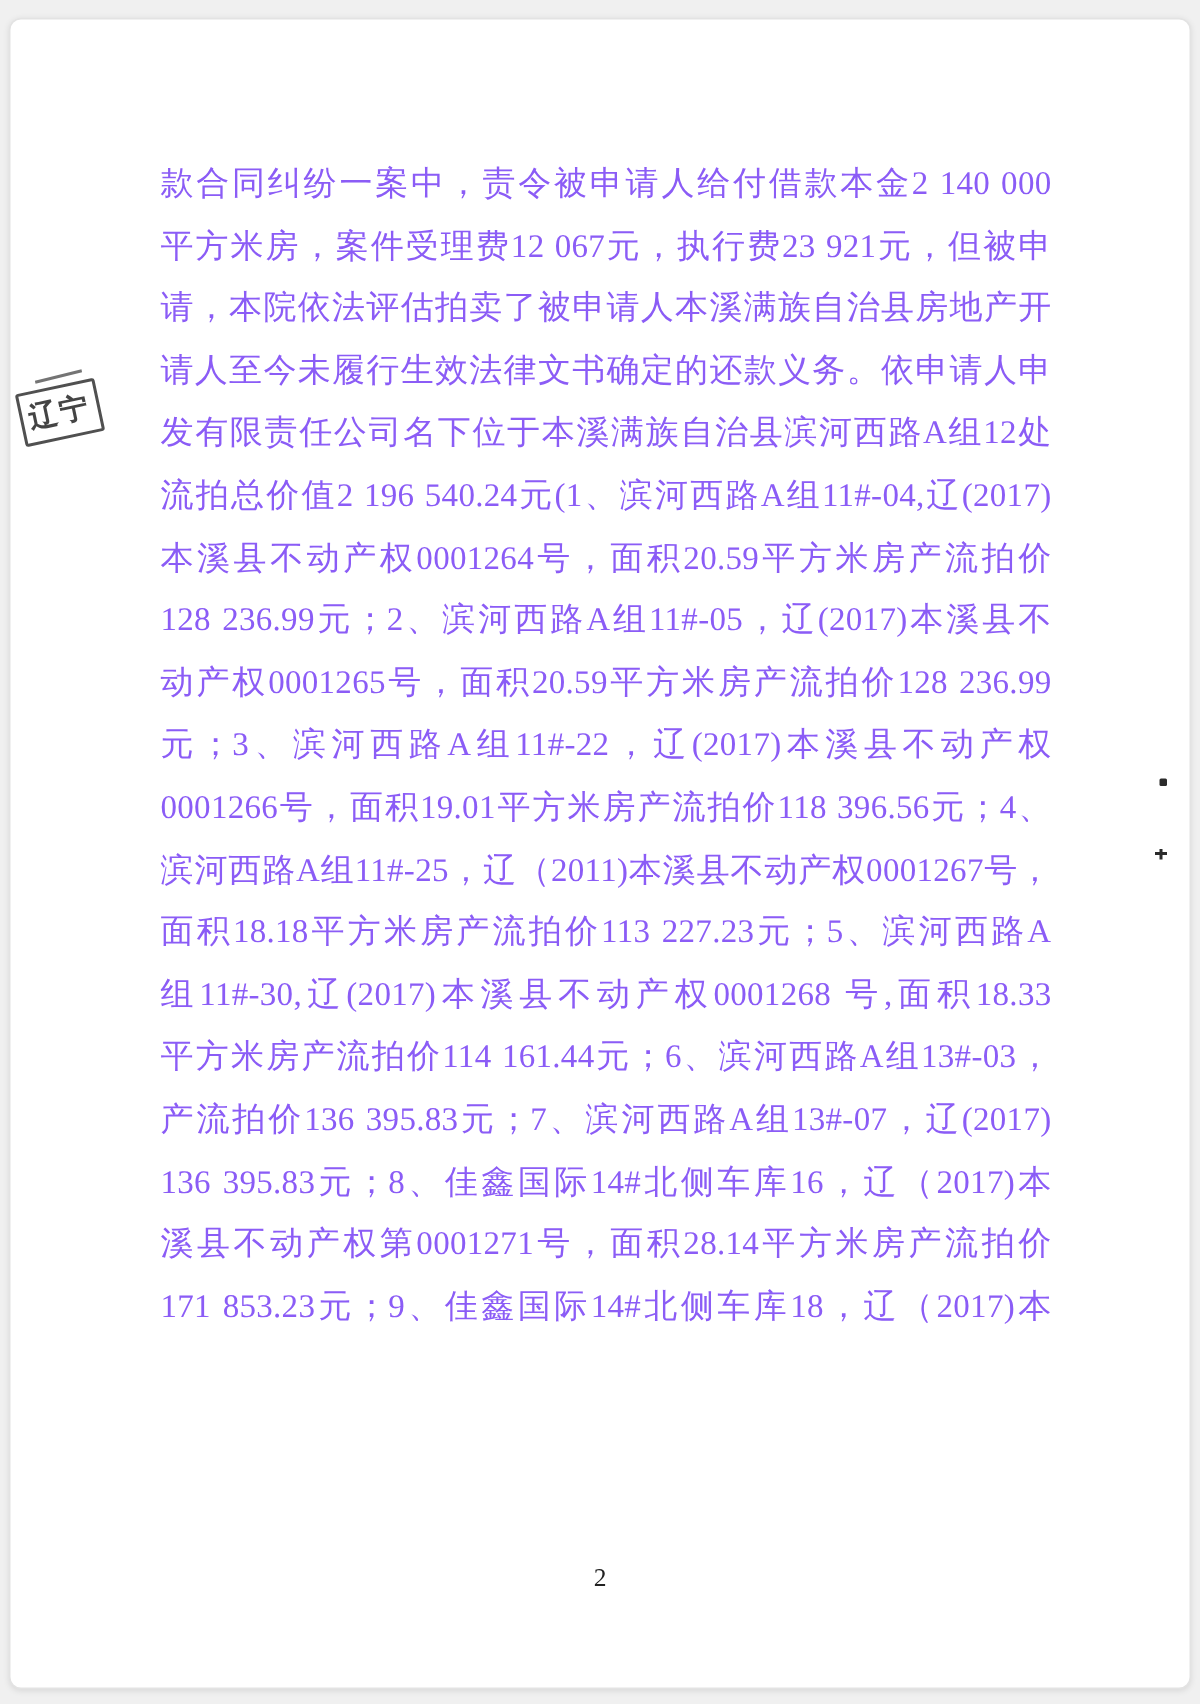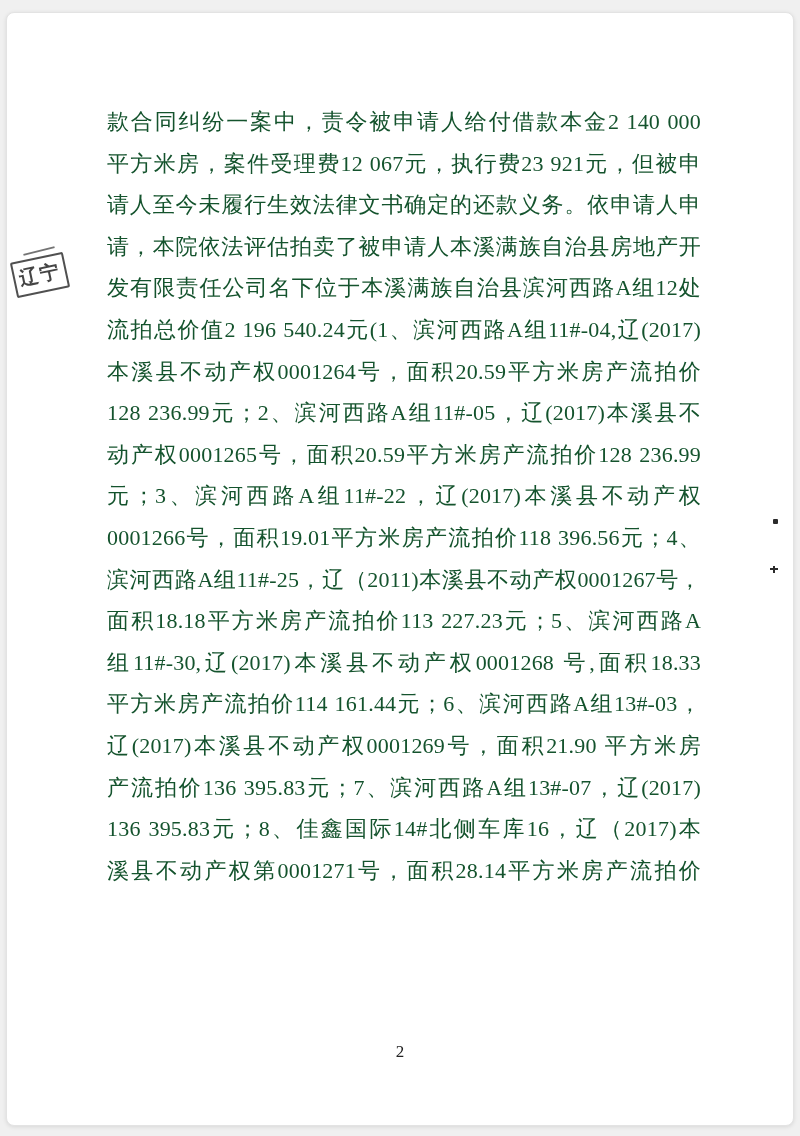--- a/index.html
+++ b/index.html
@@ -20,21 +20,21 @@
     border: 1px solid #e3e3e3;
     border-radius: 8px;
     box-shadow: 0 1px 4px rgba(0,0,0,0.10);
     overflow: hidden;
   }
   .text-block {
     position: absolute;
     left: 100px;
     top: 88px;
     width: 594px;
-    color: #14532d;
+    color: #8b5cf6;
   }
   .line {
     height: 41.6px;
     line-height: 41.6px;
     font-size: 22px;
     white-space: nowrap;
     text-align: justify;
     text-align-last: justify;
     text-justify: inter-character;
     letter-spacing: 0.2px;
@@ -113,37 +113,37 @@
 <div class="scan-page">
 
   <div class="stamp-smudge"></div>
   <div class="stamp">
     <span>辽宁</span>
   </div>
 
   <div class="text-block">
     <div class="line">款合同纠纷一案中，责令被申请人给付借款本金2 140 000</div>
     <div class="line">平方米房，案件受理费12 067元，执行费23 921元，但被申</div>
+    <div class="line">请，本院依法评估拍卖了被申请人本溪满族自治县房地产开</div>
     <div class="line">请人至今未履行生效法律文书确定的还款义务。依申请人申</div>
-    <div class="line">请，本院依法评估拍卖了被申请人本溪满族自治县房地产开</div>
     <div class="line">发有限责任公司名下位于本溪满族自治县滨河西路A组12处</div>
     <div class="line">流拍总价值2 196 540.24元(1、滨河西路A组11#-04,辽(2017)</div>
     <div class="line">本溪县不动产权0001264号，面积20.59平方米房产流拍价</div>
     <div class="line">128 236.99元；2、滨河西路A组11#-05，辽(2017)本溪县不</div>
     <div class="line">动产权0001265号，面积20.59平方米房产流拍价128 236.99</div>
     <div class="line">元；3、滨河西路A组11#-22，辽(2017)本溪县不动产权</div>
     <div class="line">0001266号，面积19.01平方米房产流拍价118 396.56元；4、</div>
     <div class="line">滨河西路A组11#-25，辽（2011)本溪县不动产权0001267号，</div>
     <div class="line">面积18.18平方米房产流拍价113 227.23元；5、滨河西路A</div>
     <div class="line">组11#-30,辽(2017)本溪县不动产权0001268 号,面积18.33</div>
     <div class="line">平方米房产流拍价114 161.44元；6、滨河西路A组13#-03，</div>
-    <div class="line">辽(2017)本溪县不动产权0001269号，面积21.90 平方米房</div>
     <div class="line">产流拍价136 395.83元；7、滨河西路A组13#-07，辽(2017)</div>
     <div class="line">136 395.83元；8、佳鑫国际14#北侧车库16，辽（2017)本</div>
     <div class="line">溪县不动产权第0001271号，面积28.14平方米房产流拍价</div>
+    <div class="line">171 853.23元；9、佳鑫国际14#北侧车库18，辽（2017)本</div>
   </div>
 
   <div class="page-number">2</div>
 
   <div class="artifact-dot"></div>
   <div class="artifact-cross">
     <div class="bar-h"></div>
     <div class="bar-v"></div>
   </div>
 

